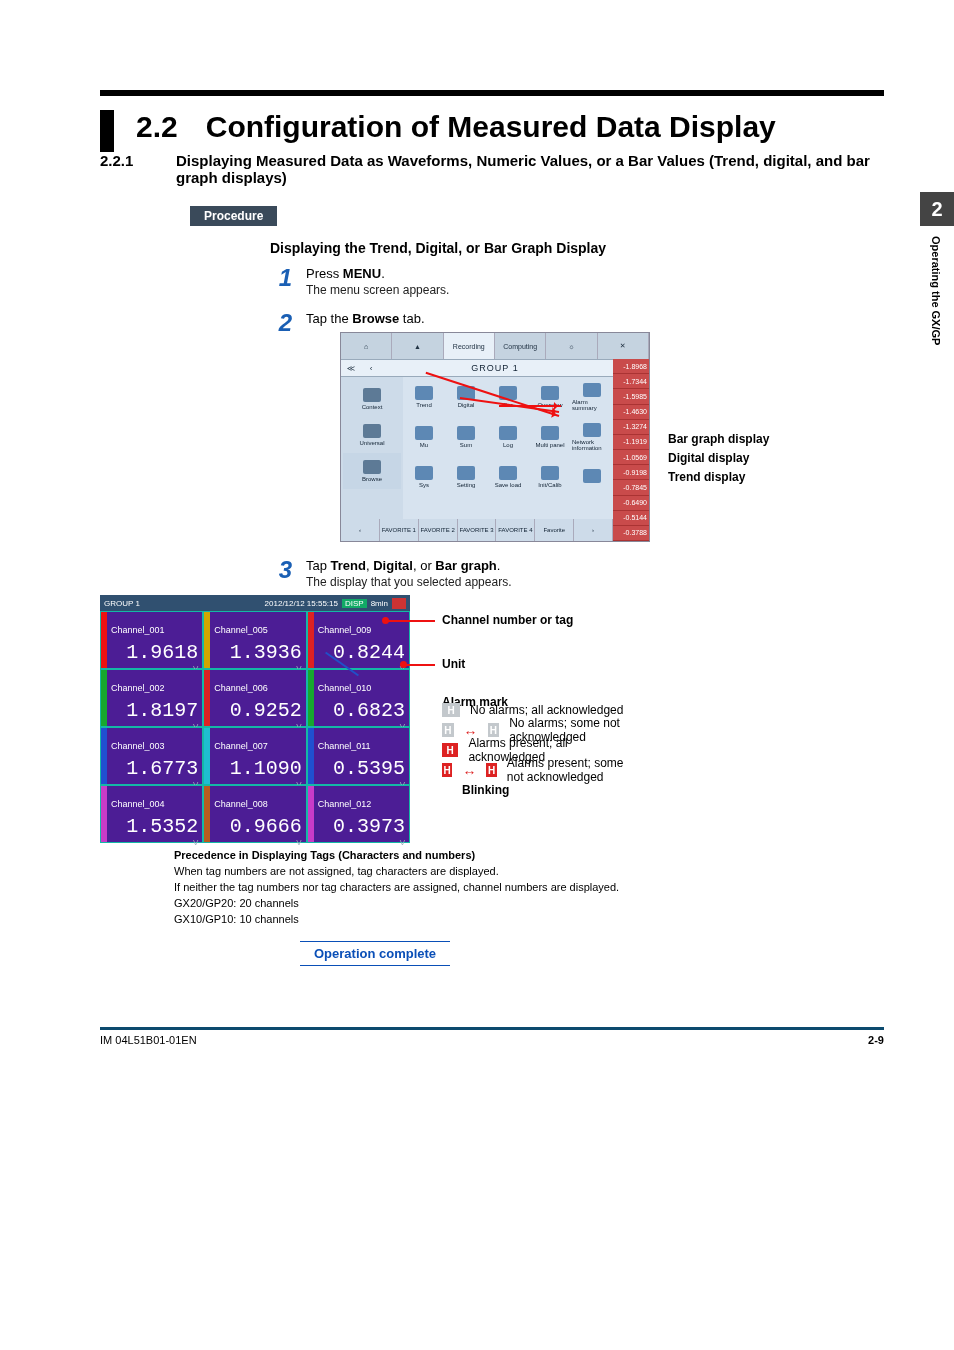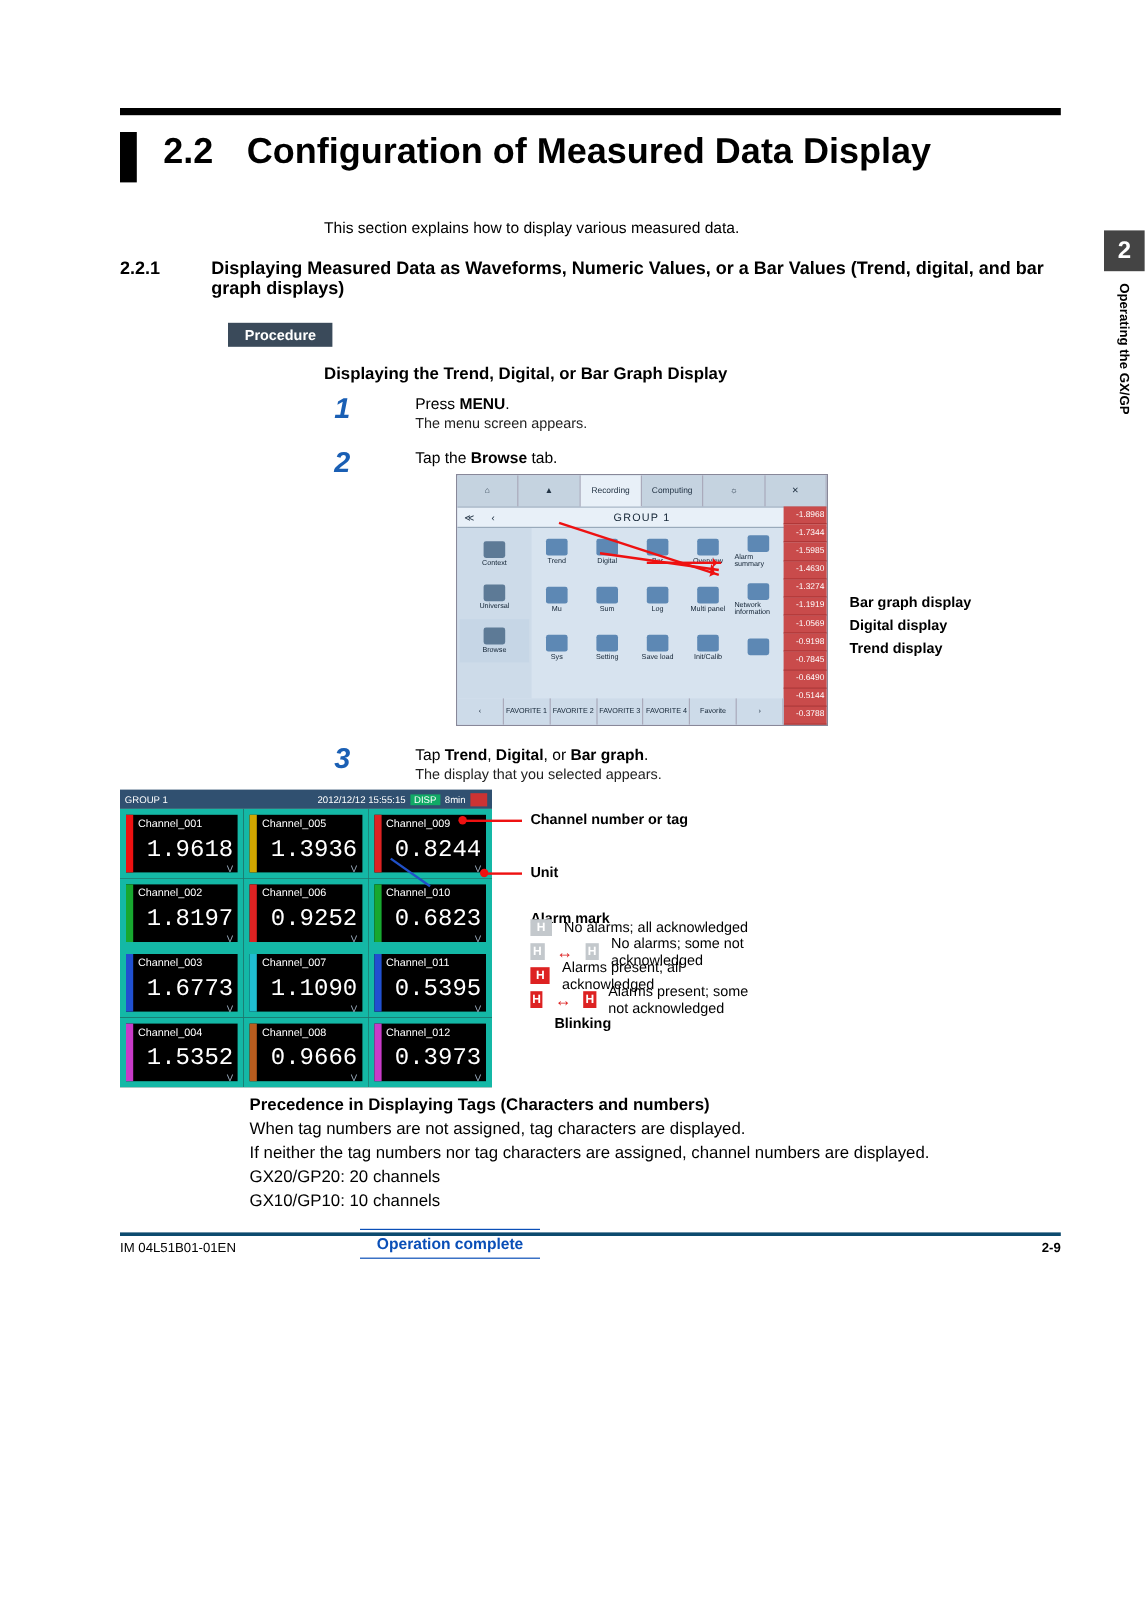--- a/index.html
+++ b/index.html
@@ -12,21 +12,21 @@
   .sec-title { font-size: 30px; font-weight: bold; line-height: 1.1; }
   .intro { margin: 30px 0 18px 170px; font-size: 13px; }
   .sub-row { display: flex; align-items: flex-start; gap: 30px; }
   .sub-num { width: 46px; font-size: 15px; font-weight: bold; }
   .sub-title { font-size: 15px; font-weight: bold; flex: 1; }
   .proc-label { margin: 20px 0 8px 90px; background: #3a4a5a; color: #fff; display: inline-block; padding: 3px 14px; font-size: 12px; font-weight: bold; }
   .block { margin-left: 170px; }
   .h4 { font-size: 14px; font-weight: bold; margin: 6px 0 10px; }
   .step { display: flex; align-items: flex-start; gap: 14px; margin-top: 8px; }
   .step-num { font-size: 24px; font-style: italic; font-weight: bold; color: #1a5fb4; width: 22px; text-align: right; line-height: 1; }
-  .step-body { font-size: 13px; flex: 1; margin-left: 40px; }
+  .step-body { font-size: 13px; flex: 1; }
   .step-body .sub { font-size: 12px; color: #222; margin-top: 2px; }
   b { font-weight: bold; }
 
   
   .browse-shot { position: relative; margin: 6px 0 10px 34px; width: 310px; height: 210px; background: #d7e3ef; border: 1px solid #889; overflow: hidden; font-size: 8px; }
   .bs-tabs { display: flex; height: 26px; background: #c5d3e0; }
   .bs-tab { flex: 1; display:flex; align-items:center; justify-content:center; border-right:1px solid #aab; font-size:7px; color:#234; }
   .bs-tab.on { background:#e8f0f8; }
   .bs-grpbar { display:flex; align-items:center; height:18px; background:#e8f0f8; border-top:1px solid #9ab; border-bottom:1px solid #9ab;}
   .bs-nav { width:20px; text-align:center; color:#234; }
@@ -46,61 +46,60 @@
   .red-arrow::after { content:''; position:absolute; right:-1px; top:-3px; border:4px solid transparent; border-left-color:#e11; }
   .call-labels { position:absolute; font-size:12px; font-weight:bold; color:#000; line-height:1.6; }
 
   
   .digital-wrap { position: relative; margin: 6px 0 6px -78px; width: 610px; }
   .digital { width: 310px; font-family: Arial, sans-serif; font-size: 10px; color: #fff; }
   .dg-top { height: 16px; background: #305070; display:flex; align-items:center; padding:0 4px; font-size:8px; justify-content:space-between;}
   .dg-top .r { display:flex; gap:4px; align-items:center;}
   .dg-top .sq { width:14px; height:11px; background:#c33;}
   .dg-grid { display:grid; grid-template-columns:repeat(3,1fr); }
-  .dg-cell { position:relative; height:58px; background:#000000; border:5px solid #14b8a6; padding:2px 4px; }
+  .dg-cell { position:relative; height:58px; background:#4c1d95; border:1px solid #14b8a6; padding:13px 4px; }
   .dg-bar { position:absolute; left:0; top:0; bottom:0; width:6px; }
   .dg-name { font-size:9px; color:#fff; margin-left:6px;}
   .dg-val { font-size:20px; color:#fff; text-align:right; font-family:'Courier New',monospace; margin-top:6px;}
   .dg-unit { font-size:8px; color:#9ab; text-align:right;}
 
   .annot { position:absolute; font-size:12px; font-weight:bold; }
   .annot-line { position:absolute; background:#e11; height:2px; }
   .annot-line.blue { background:#2050c8; }
   .rdot { position:absolute; width:7px; height:7px; background:#e11; border-radius:50%; }
 
   .legend { position:absolute; font-size:12px; }
   .legend .row { display:flex; align-items:center; gap:10px; margin:2px 0; height:18px;}
   .legend .mk { width:18px; height:14px; display:inline-flex; align-items:center; justify-content:center; font-size:10px; font-weight:bold;}
   .legend .mk.red { background:#d22; color:#fff;}
   .legend .mk.grey { background:#c3c8cc; color:#fff;}
   .legend .arrx { color:#d22; font-weight:bold; font-size:14px; }
 
   .caption { font-size: 12px; font-weight: bold; margin: 8px 0 16px 170px; }
-  .para { font-size: 14px; margin-left: 108px; margin-bottom: 4px; }
+  .para { font-size: 11px; margin-left: 74px; margin-bottom: 4px; }
   .opbox { margin: 12px 0 0 200px; display:inline-block; color:#0a4fb7; font-weight:bold; font-size:13px; padding:4px 14px; border:1px solid #0a4fb7; border-left:none;border-right:none;}
 
   .side-tab { position:absolute; right:0; top:192px; }
   .side-sq { width:34px; height:34px; background:#444; color:#fff; display:flex; align-items:center; justify-content:center; font-size:20px; font-weight:bold;}
   .side-txt { writing-mode: vertical-rl; font-size:11px; font-weight:bold; margin-top:10px; margin-left:10px;}
   .footer { position:absolute; left:100px; right:70px; bottom:40px; border-top:3px solid #0c4a6e; display:flex; justify-content:space-between; padding-top:4px; font-size:11px;}
   .footer .pg { font-weight:bold;}
 </style>
 </head>
 <body>
 
 <div class="page">
   <div class="top-rule"></div>
 
   <div class="title-row">
     <div class="title-bar"></div>
     <div class="sec-num">2.2</div>
     <div class="sec-title">Configuration of Measured Data Display</div>
   </div>
 
-  <p class="intro">This section explains how to display various measured data.</p>
 
   <div class="sub-row">
     <div class="sub-num">2.2.1</div>
     <div class="sub-title">Displaying Measured Data as Waveforms, Numeric Values, or a Bar Values (Trend, digital, and bar graph displays)</div>
   </div>
 
   <div class="proc-label">Procedure</div>
 
   <div class="block">
     <div class="h4">Displaying the Trend, Digital, or Bar Graph Display</div>

